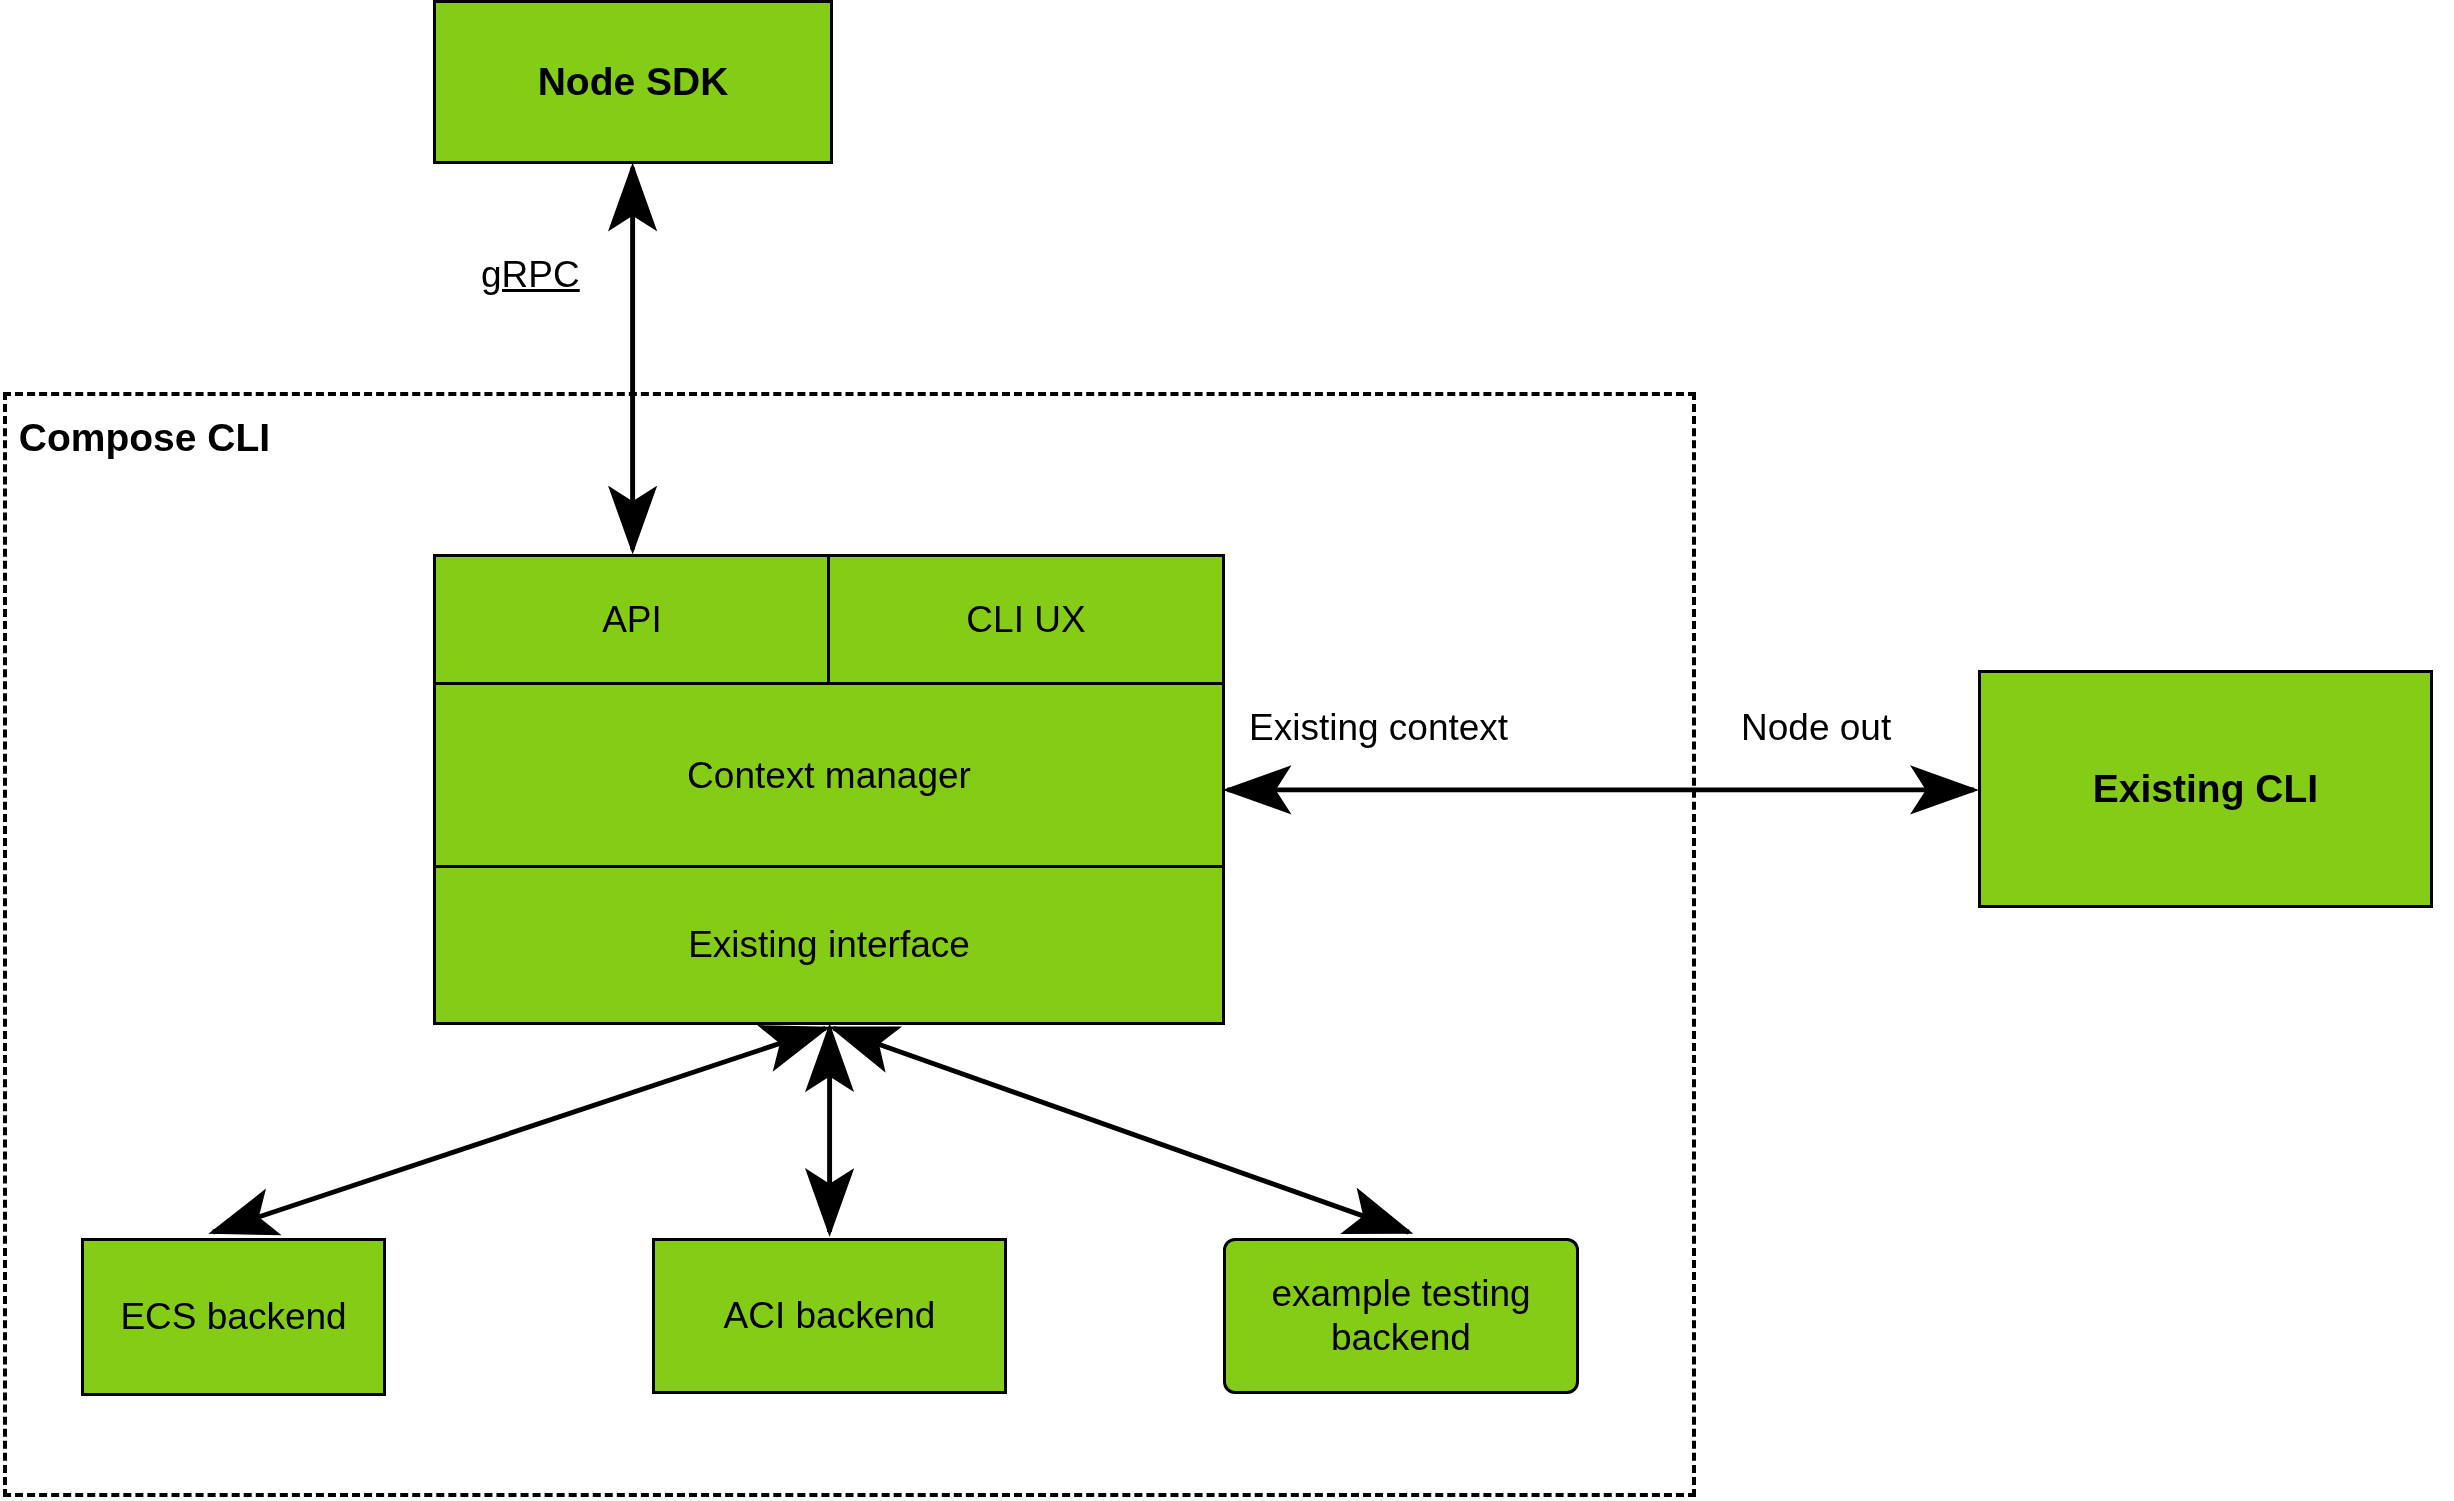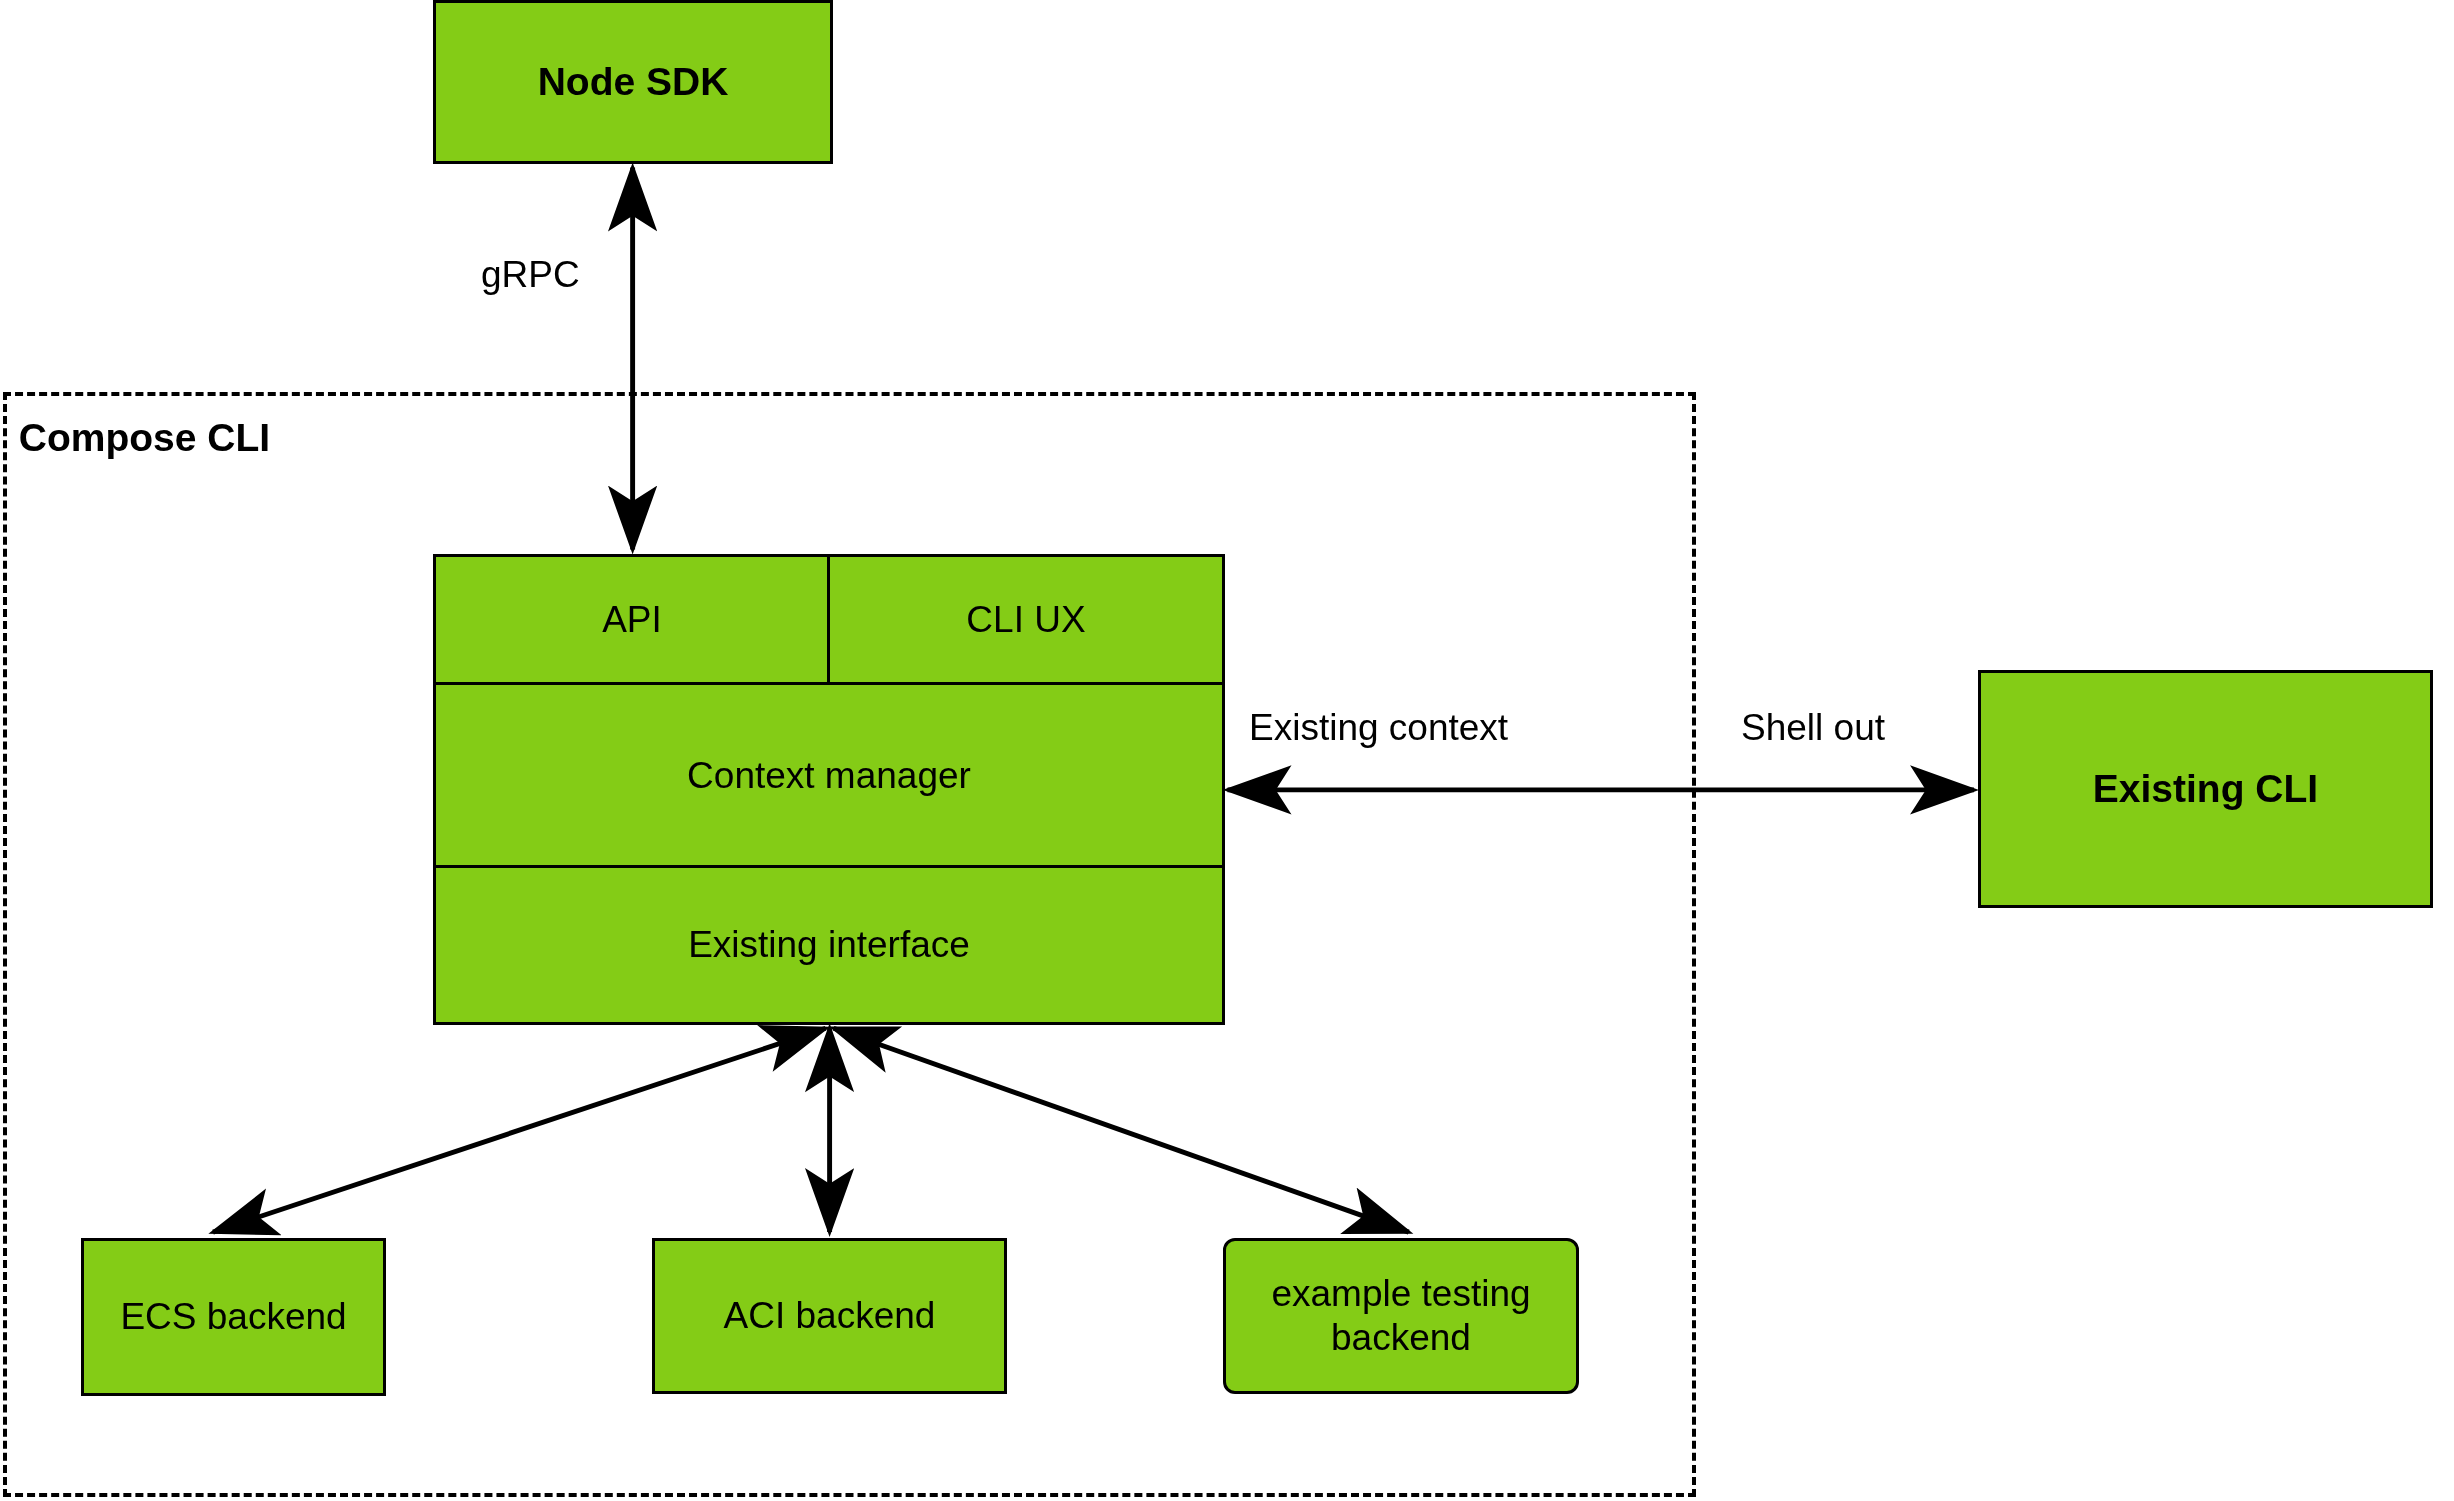--- a/index.html
+++ b/index.html
@@ -71,21 +71,21 @@
   #node-context-mgr   { left: 0px;   top: 128px; width: 792px; height: 187px; font-size: 37px; }
   #node-backend-iface { left: 0px;   top: 311px; width: 792px; height: 160px; font-size: 37px; }
 
   #node-ecs-backend   { left: 81px;  top: 1238px; width: 305px; height: 158px; font-size: 37px; }
   #node-aci-backend   { left: 652px; top: 1238px; width: 355px; height: 156px; font-size: 37px; }
   #node-example-backend { left: 1223px; top: 1238px; width: 356px; height: 156px; font-size: 37px; border-radius: 12px; }
 
   #group-compose-cli  { left: 3px; top: 392px; width: 1693px; height: 1105px; }
   #group-compose-cli-title { left: 11.8px; top: 416px; font-size: 39px; margin-left: 7px; }
 
-  #label-grpc             { left: 481px;  top: 254px; font-size: 37px; }
+  #label-grpc             { left: 481px;  top: 254px; font-size: 37px; text-decoration: underline; }
   #label-existing-context { left: 1249px; top: 707px; font-size: 37px; }
   #label-shell-out        { left: 1741px; top: 707px; font-size: 37px; }
 </style>
 </head>
 <body>
 
 <div id="canvas">
 
   <div class="group-box" id="group-compose-cli"></div>
   <div class="group-title" id="group-compose-cli-title">Compose CLI</div>
@@ -149,16 +149,16 @@
   <div class="node" id="node-example-backend">
     <span class="node-label">example testing backend</span>
   </div>
 
   <div class="node" id="node-existing-cli">
     <span class="node-label bold">Existing CLI</span>
   </div>
 
   <div class="edge-label" id="label-grpc">gRPC</div>
   <div class="edge-label" id="label-existing-context">Existing context</div>
-  <div class="edge-label" id="label-shell-out">Shell out</div>
+  <div class="edge-label" id="label-shell-out">Node out</div>
 
 </div>
 
 
 </body></html>

